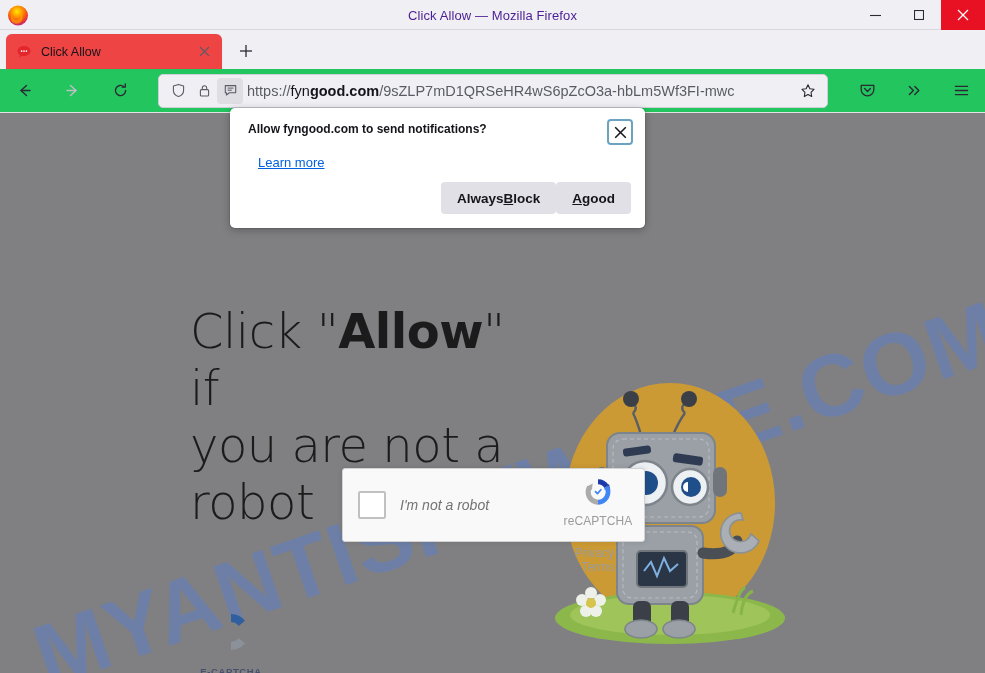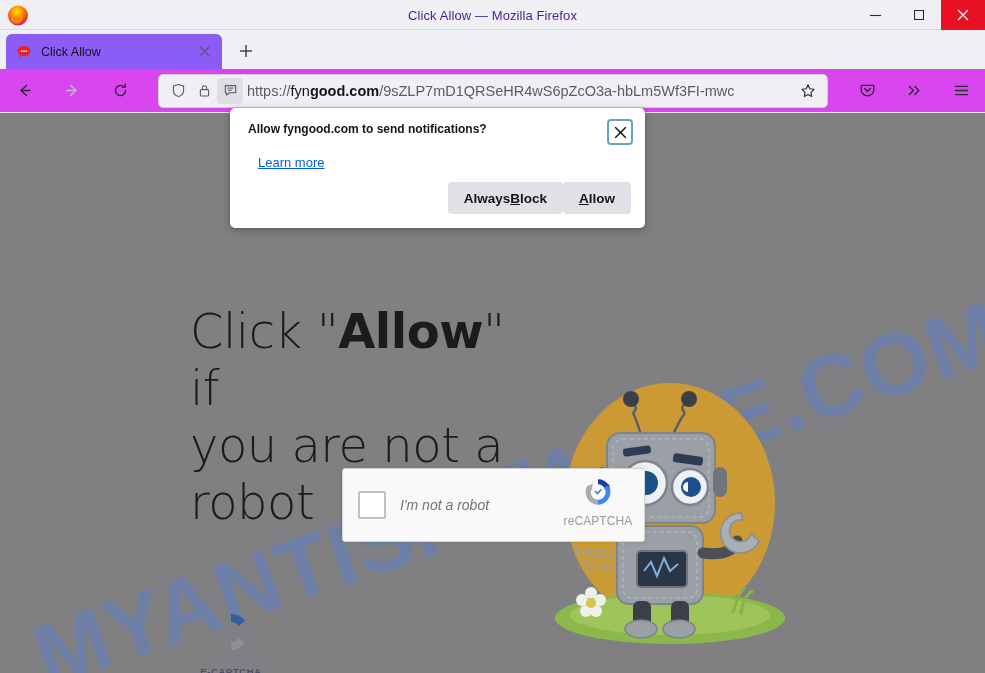--- a/index.html
+++ b/index.html
@@ -36,21 +36,21 @@
   }
   .wc.close { background: #e81123; color: #fff; width: 44px; }
 
   
   .tabstrip {
     position: absolute; left: 0; top: 30px; width: 985px; height: 39px;
     background: #f0f0f4;
     display: flex; align-items: flex-end; padding-left: 6px;
   }
   .tab {
-    width: 216px; height: 35px; background: #8b5cf6;
+    width: 216px; height: 35px; background: #ef4444;
     border-radius: 6px 6px 0 0;
     display: flex; align-items: center; padding: 0 8px 0 10px;
     box-shadow: 0 0 1px rgba(0,0,0,.18);
   }
   .tab-fav { width: 16px; height: 16px; flex: 0 0 16px; margin-right: 9px; }
   .tab-title {
     flex: 1; font-size: 12.5px; color: #15141a; white-space: nowrap;
     overflow: hidden; text-overflow: ellipsis;
   }
   .tab-close {
@@ -60,21 +60,21 @@
   }
   .newtab {
     width: 30px; height: 30px; margin-left: 9px; margin-bottom: 3px;
     display: flex; align-items: center; justify-content: center;
     color: #2b2a33; font-size: 18px; font-weight: 300;
   }
 
   
   .navbar {
     position: absolute; left: 0; top: 69px; width: 985px; height: 44px;
-    background: #d946ef;
+    background: #22c55e;
     display: flex; align-items: center; padding: 0 8px;
     border-bottom: 1px solid #e3e3e6;
     gap: 12px;
   }
   .navbtn {
     width: 32px; height: 32px; border-radius: 5px; flex: 0 0 32px;
     display: flex; align-items: center; justify-content: center;
     color: #2b2a33; margin-right: 4px;
   }
   .navbtn.dim { color: #bfbfc6; }
@@ -455,18 +455,18 @@
     <a class="dh-learn" href="#">Learn more</a>
     <div class="dh-actions">
       <button class="dh-btn">
           <span>Always </span>
           <u>B</u>
           <span>lock</span>
         </button>
       <button class="dh-btn">
           <span></span>
           <u>A</u>
-          <span>llow</span>
+          <span>good</span>
         </button>
     </div>
   </div>
 
 </div>
 
 </body></html>

